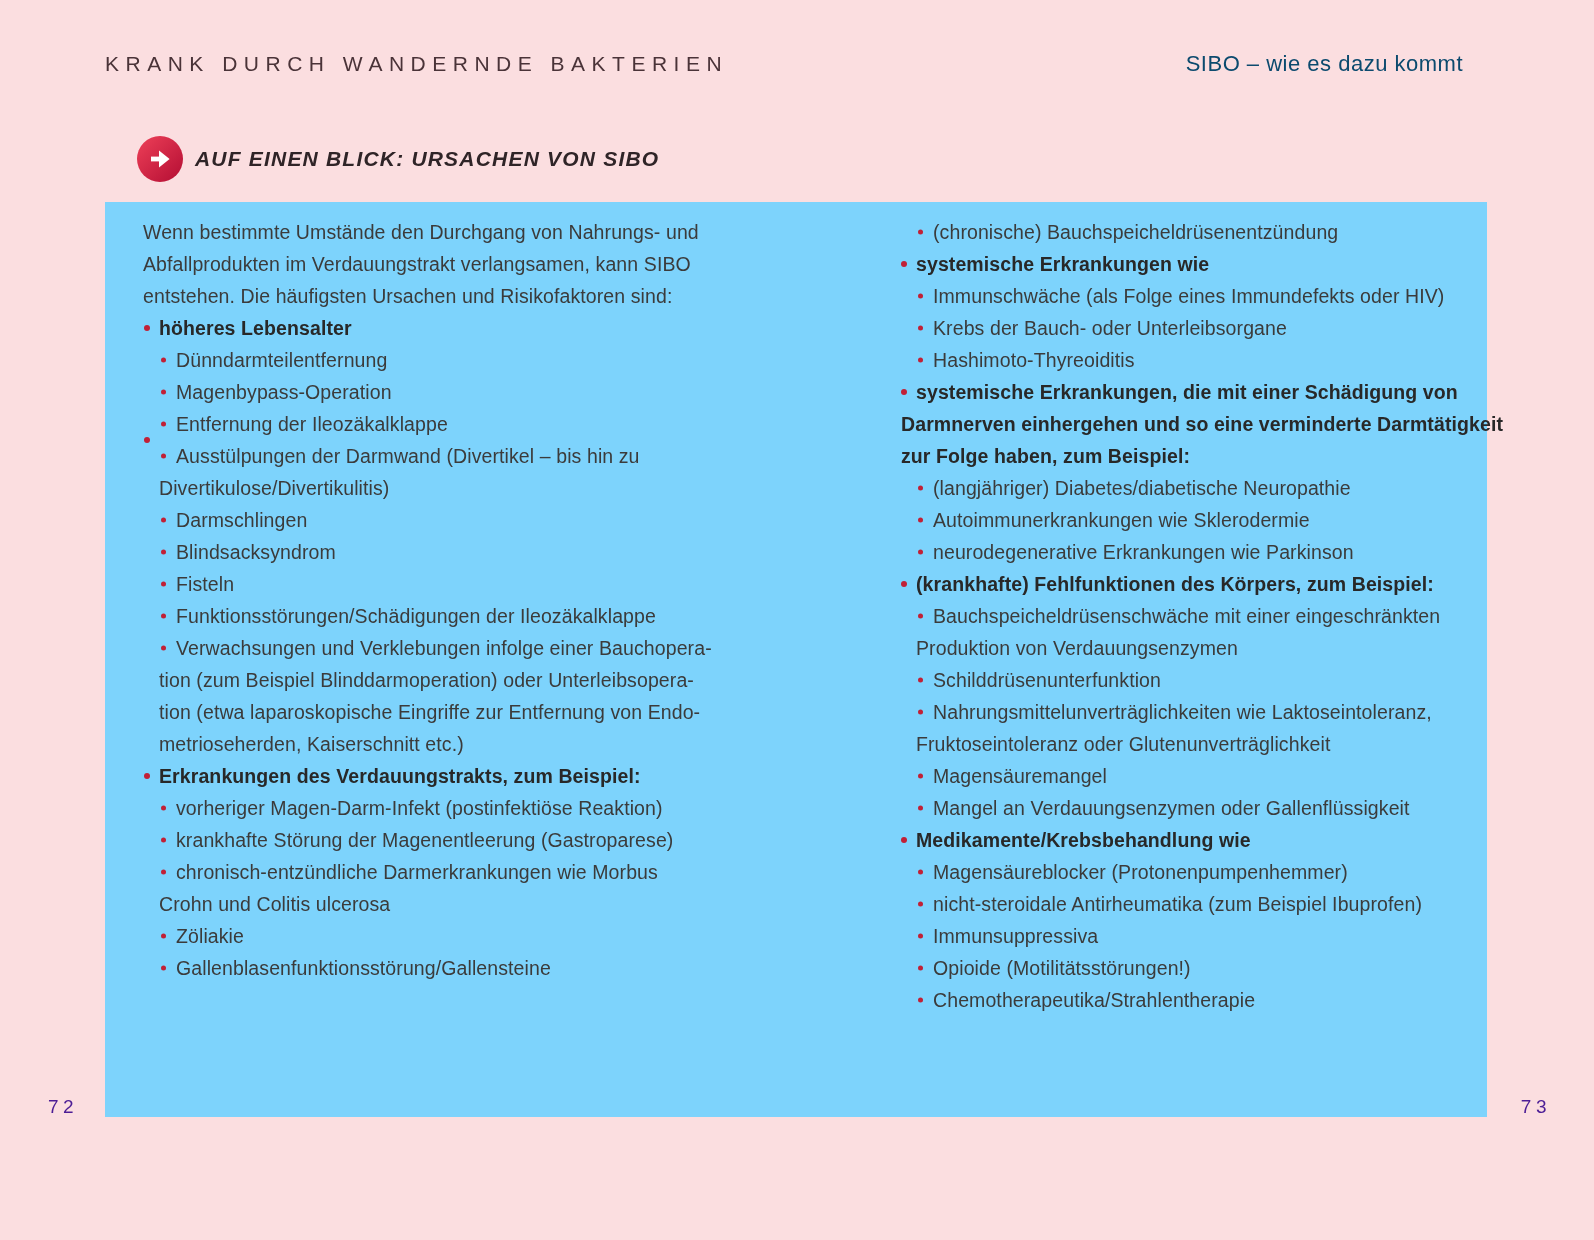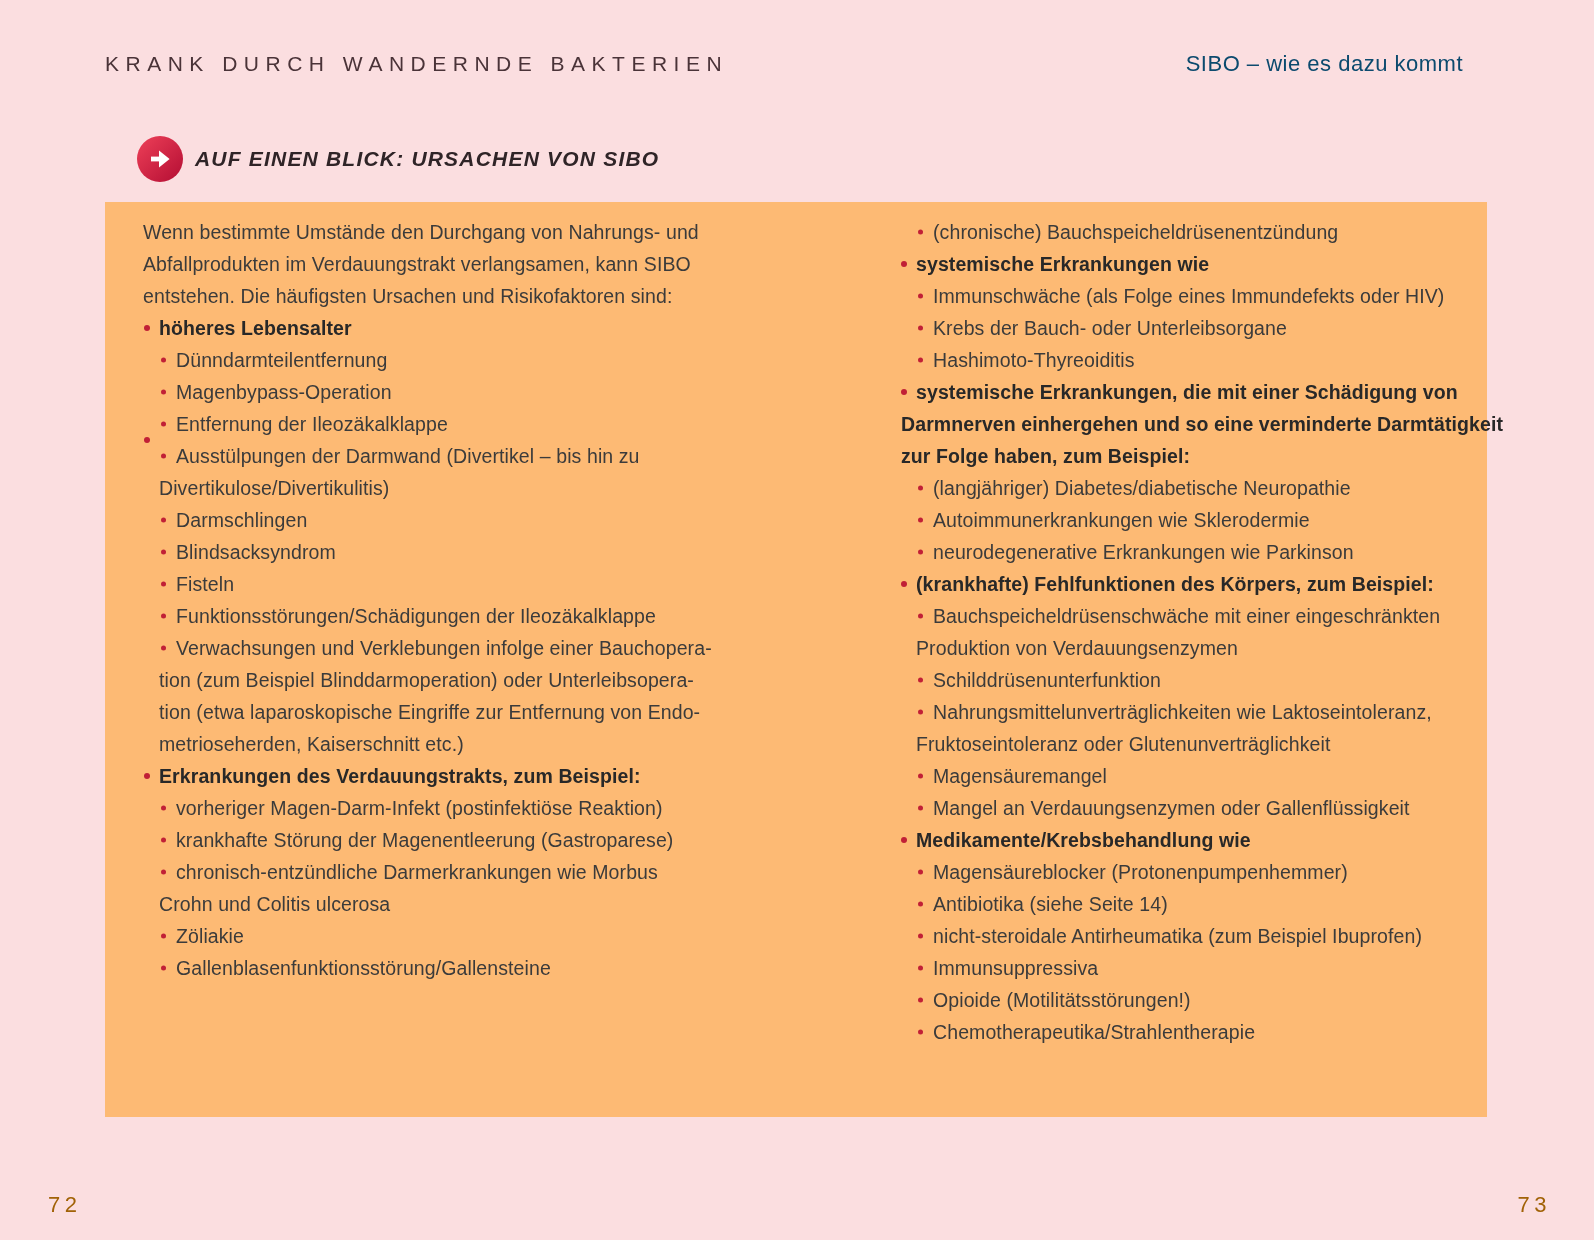--- a/index.html
+++ b/index.html
@@ -36,21 +36,21 @@
   }
   .callout h1 {
     font-size:21px; font-weight:bold; font-style:italic;
     letter-spacing:1.2px; color:#2f2427; white-space:nowrap;
   }
 
   
   .box {
     position:absolute; left:105px; top:202px;
     width:1382px; height:915px;
-    background:#fdba74;
+    background:#7dd3fc;
   }
   .col { position:absolute; top:14px; }
   .col.left  { left:38px; }
   .col.right { left:795px; }
 
   .line {
     position:relative;
     line-height:32px; font-size:19.5px; letter-spacing:0.1px;
     color:#3b3b3b; white-space:nowrap;
   }
@@ -64,22 +64,22 @@
 
   .dot {
     position:absolute; top:50%; transform:translateY(-50%);
     border-radius:50%; background:#c12036;
   }
   .l1 > .dot { left:1px;  width:6px; height:6px; }
   .l2 > .dot { left:18px; width:5px; height:5px; }
 
   
   .pg {
-    position:absolute; top:1192px;
-    font-size:22px; letter-spacing:4.5px; color:#a16207;
+    position:absolute; top:1096px;
+    font-size:19px; letter-spacing:4.5px; color:#4c1d95;
   }
   .pg-left  { left:48px; }
   .pg-right { right:43px; }
 </style>
 </head>
 <body>
 
 <div class="hdr-left">KRANK DURCH WANDERNDE BAKTERIEN</div>
 <div class="hdr-right">SIBO – wie es dazu kommt</div>
 
@@ -136,21 +136,20 @@
       <div class="line l1 bold"><span class="dot"></span><span>(krankhafte) Fehlfunktionen des Körpers, zum Beispiel:</span></div>
       <div class="line l2"><span class="dot"></span><span>Bauchspeicheldrüsenschwäche mit einer eingeschränkten</span></div>
       <div class="line cont2"><span>Produktion von Verdauungsenzymen</span></div>
       <div class="line l2"><span class="dot"></span><span>Schilddrüsenunterfunktion</span></div>
       <div class="line l2"><span class="dot"></span><span>Nahrungsmittelunverträglichkeiten wie Laktoseintoleranz,</span></div>
       <div class="line cont2"><span>Fruktoseintoleranz oder Glutenunverträglichkeit</span></div>
       <div class="line l2"><span class="dot"></span><span>Magensäuremangel</span></div>
       <div class="line l2"><span class="dot"></span><span>Mangel an Verdauungsenzymen oder Gallenflüssigkeit</span></div>
       <div class="line l1 bold"><span class="dot"></span><span>Medikamente/Krebsbehandlung wie</span></div>
       <div class="line l2"><span class="dot"></span><span>Magensäureblocker (Protonenpumpenhemmer)</span></div>
-      <div class="line l2"><span class="dot"></span><span>Antibiotika (siehe Seite 14)</span></div>
       <div class="line l2"><span class="dot"></span><span>nicht-steroidale Antirheumatika (zum Beispiel Ibuprofen)</span></div>
       <div class="line l2"><span class="dot"></span><span>Immunsuppressiva</span></div>
       <div class="line l2"><span class="dot"></span><span>Opioide (Motilitätsstörungen!)</span></div>
       <div class="line l2"><span class="dot"></span><span>Chemotherapeutika/Strahlentherapie</span></div>
     </div>
 </section>
 
 <div class="pg pg-left">72</div>
 <div class="pg pg-right">73</div>
 

